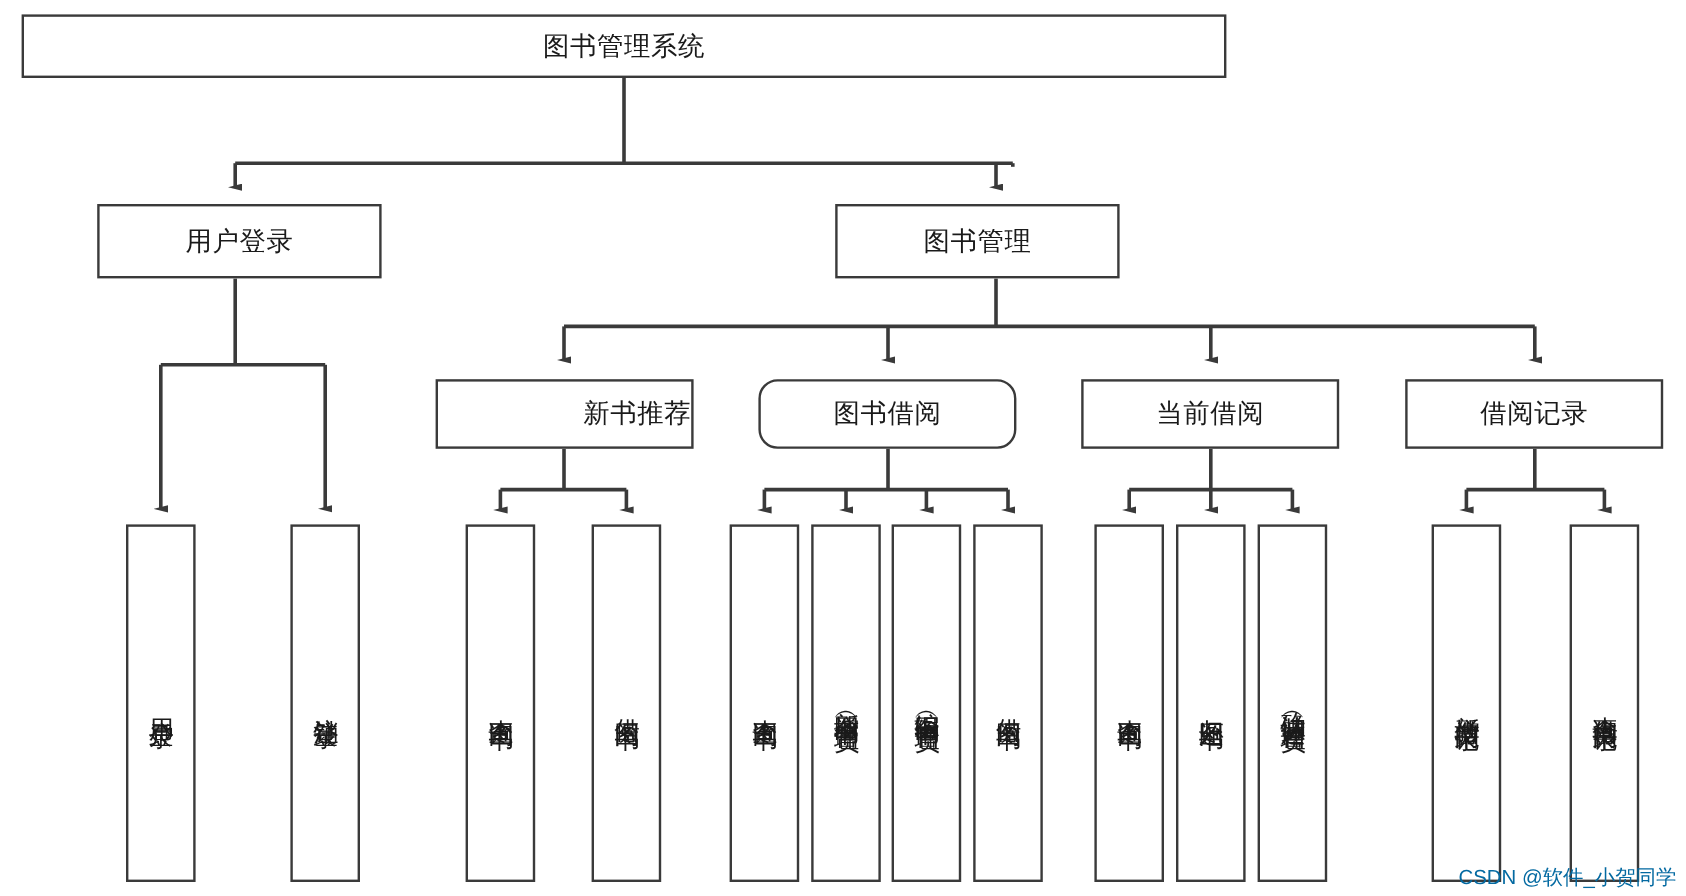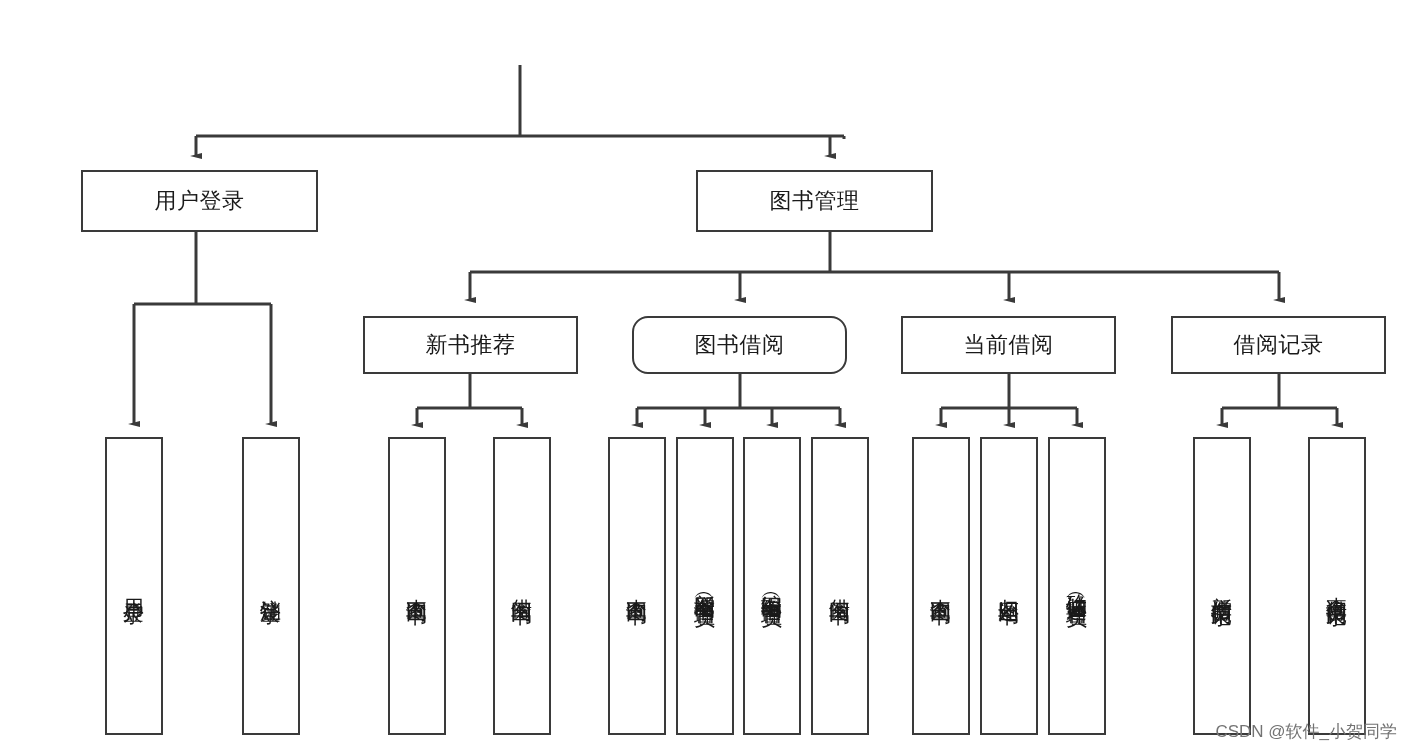--- a/index.html
+++ b/index.html
@@ -48,21 +48,21 @@
     text-orientation: upright;
     font-size: 21px;
     letter-spacing: 2px;
     line-height: 1.0;
   }
   .watermark {
     position: absolute;
     right: 8px;
     bottom: 4px;
     font-size: 17px;
-    color: #737373;
+    color: #0369a1;
     white-space: nowrap;
     user-select: none;
   }
 </style>
 </head>
 <body>
 
 <div id="diagram-root">
 
   <svg class="diagram-canvas" viewBox="0 0 1405 747">
@@ -110,29 +110,32 @@
       <path d="M 1009 408 L 1009 425" marker-end="url(#arrowhead)"></path>
       <path d="M 1077 408 L 1077 425" marker-end="url(#arrowhead)"></path>
 
       <path d="M 1279 374 L 1279 408"></path>
       <path d="M 1222 408 L 1337 408"></path>
       <path d="M 1222 408 L 1222 425" marker-end="url(#arrowhead)"></path>
       <path d="M 1337 408 L 1337 425" marker-end="url(#arrowhead)"></path>
     </g>
   </svg>
 
+  <div class="node-box" style="left:18px; top:12px; width:1004px; height:53px;">
+    <span class="node-label">图书管理系统</span>
+  </div>
 
   <div class="node-box" style="left:81px; top:170px; width:237px; height:62px;">
     <span class="node-label">用户登录</span>
   </div>
   <div class="node-box" style="left:696px; top:170px; width:237px; height:62px;">
     <span class="node-label">图书管理</span>
   </div>
 
-  <div class="node-box" style="left:363px; top:316px; width:215px; height:58px;">
+  <div class="node-box" style="left:363px; top:316px; width:215px; height:58px;justify-content:flex-end;">
     <span class="node-label">新书推荐</span>
   </div>
   <div class="node-box" style="left:632px; top:316px; width:215px; height:58px;border-radius:16px;">
     <span class="node-label">图书借阅</span>
   </div>
   <div class="node-box" style="left:1171px; top:316px; width:215px; height:58px;">
     <span class="node-label">借阅记录</span>
   </div>
   <div class="node-box" style="left:901px; top:316px; width:215px; height:58px;">
     <span class="node-label">当前借阅</span>

